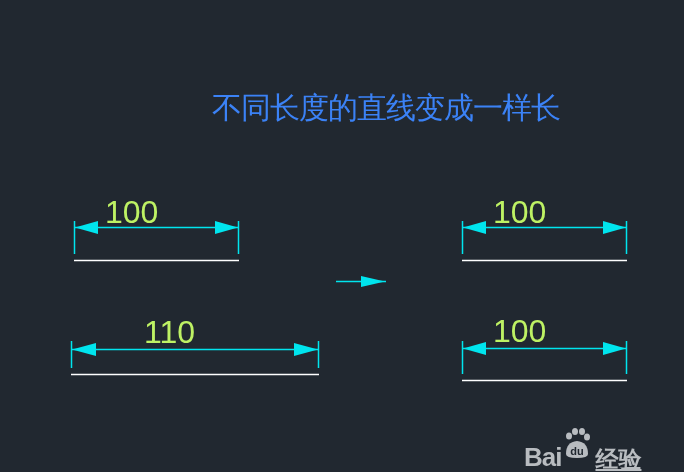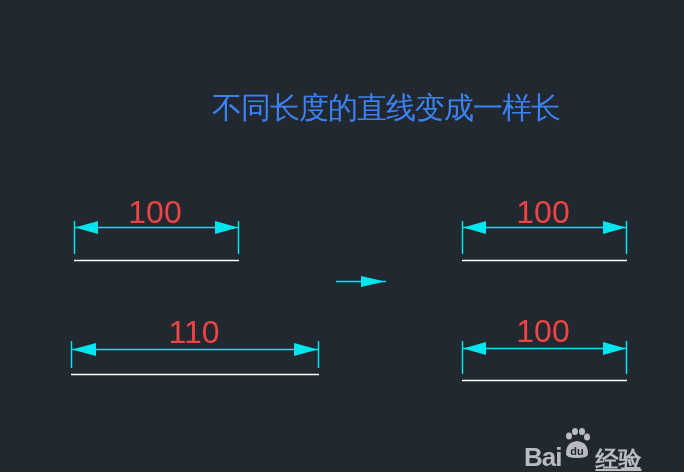--- a/index.html
+++ b/index.html
@@ -17,25 +17,24 @@
     width: 310px;
     color: #3b82f6;
     font-family: "DejaVu Serif", serif;
     font-size: 30px;
     letter-spacing: -1px;
     white-space: nowrap;
     line-height: 44px;
   }
   .dim-text {
     position: absolute;
-    color: #ef4444;
+    color: #bef264;
     font-family: "Liberation Sans", sans-serif;
     font-size: 32px;
     line-height: 32px;
-    text-align: center;
   }
   .watermark {
     position: absolute;
     left: 524px; top: 398px;
     width: 150px; height: 70px;
     color: #b8bcc0;
   }
   .wm-top {
     position: absolute; left: 0; top: 8px;
     display: flex; align-items: flex-end;

